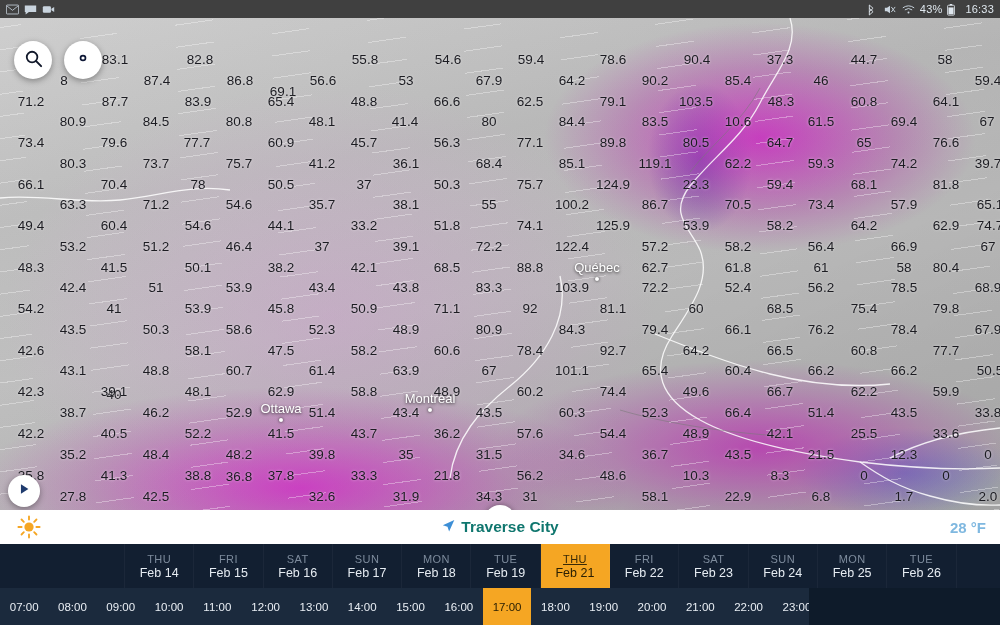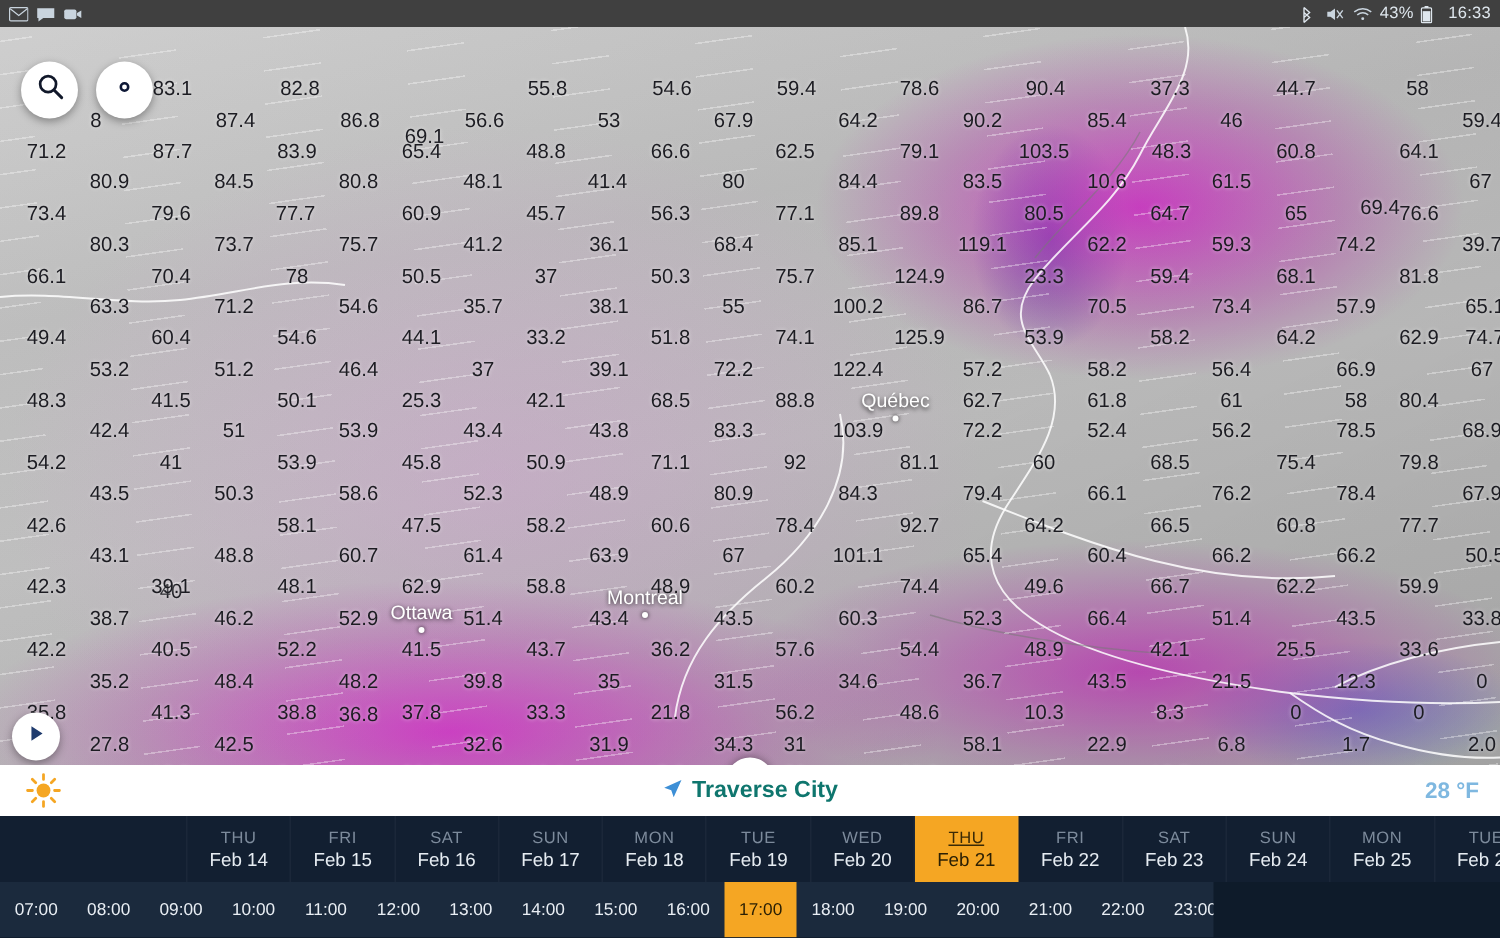--- a/index.html
+++ b/index.html
@@ -256,21 +256,21 @@
         <div class="val" style="left: 73px; top: 103px;">80.9</div>
         <div class="val" style="left: 156px; top: 103px;">84.5</div>
         <div class="val" style="left: 239px; top: 103px;">80.8</div>
         <div class="val" style="left: 322px; top: 103px;">48.1</div>
         <div class="val" style="left: 405px; top: 103px;">41.4</div>
         <div class="val" style="left: 489px; top: 103px;">80</div>
         <div class="val" style="left: 572px; top: 103px;">84.4</div>
         <div class="val" style="left: 655px; top: 103px;">83.5</div>
         <div class="val" style="left: 738px; top: 103px;">10.6</div>
         <div class="val" style="left: 821px; top: 103px;">61.5</div>
-        <div class="val" style="left: 904px; top: 120px; margin-left: 16px;">69.4</div>
+        <div class="val" style="left: 904px; top: 103px;">69.4</div>
         <div class="val" style="left: 987px; top: 103px;">67</div>
         <div class="val" style="left: 31px; top: 124px;">73.4</div>
         <div class="val" style="left: 114px; top: 124px;">79.6</div>
         <div class="val" style="left: 197px; top: 124px;">77.7</div>
         <div class="val" style="left: 281px; top: 124px;">60.9</div>
         <div class="val" style="left: 364px; top: 124px;">45.7</div>
         <div class="val" style="left: 447px; top: 124px;">56.3</div>
         <div class="val" style="left: 530px; top: 124px;">77.1</div>
         <div class="val" style="left: 613px; top: 124px;">89.8</div>
         <div class="val" style="left: 696px; top: 124px;">80.5</div>
@@ -334,21 +334,21 @@
         <div class="val" style="left: 489px; top: 228px;">72.2</div>
         <div class="val" style="left: 572px; top: 228px;">122.4</div>
         <div class="val" style="left: 655px; top: 228px;">57.2</div>
         <div class="val" style="left: 738px; top: 228px;">58.2</div>
         <div class="val" style="left: 821px; top: 228px;">56.4</div>
         <div class="val" style="left: 904px; top: 228px;">66.9</div>
         <div class="val" style="left: 988px; top: 228px;">67</div>
         <div class="val" style="left: 31px; top: 249px;">48.3</div>
         <div class="val" style="left: 114px; top: 249px;">41.5</div>
         <div class="val" style="left: 198px; top: 249px;">50.1</div>
-        <div class="val" style="left: 281px; top: 249px;">25.3</div>
+        <div class="val" style="left: 281px; top: 249px;">38.2</div>
         <div class="val" style="left: 364px; top: 249px;">42.1</div>
         <div class="val" style="left: 447px; top: 249px;">68.5</div>
         <div class="val" style="left: 530px; top: 249px;">88.8</div>
         <div class="val" style="left: 655px; top: 249px;">62.7</div>
         <div class="val" style="left: 738px; top: 249px;">61.8</div>
         <div class="val" style="left: 821px; top: 249px;">61</div>
         <div class="val" style="left: 904px; top: 249px;">58</div>
         <div class="val" style="left: 946px; top: 249px;">80.4</div>
         <div class="val" style="left: 73px; top: 269px;">42.4</div>
         <div class="val" style="left: 156px; top: 269px;">51</div>
@@ -571,24 +571,20 @@
         <span class="dat">Feb 17</span>
       </div>
       <div class="day">
         <span class="dow">MON</span>
         <span class="dat">Feb 18</span>
       </div>
       <div class="day">
         <span class="dow">TUE</span>
         <span class="dat">Feb 19</span>
       </div>
-      <div class="day">
-        <span class="dow">WED</span>
-        <span class="dat">Feb 20</span>
-      </div>
       <div class="day active">
         <span class="dow">THU</span>
         <span class="dat">Feb 21</span>
       </div>
       <div class="day">
         <span class="dow">FRI</span>
         <span class="dat">Feb 22</span>
       </div>
       <div class="day">
         <span class="dow">SAT</span>

